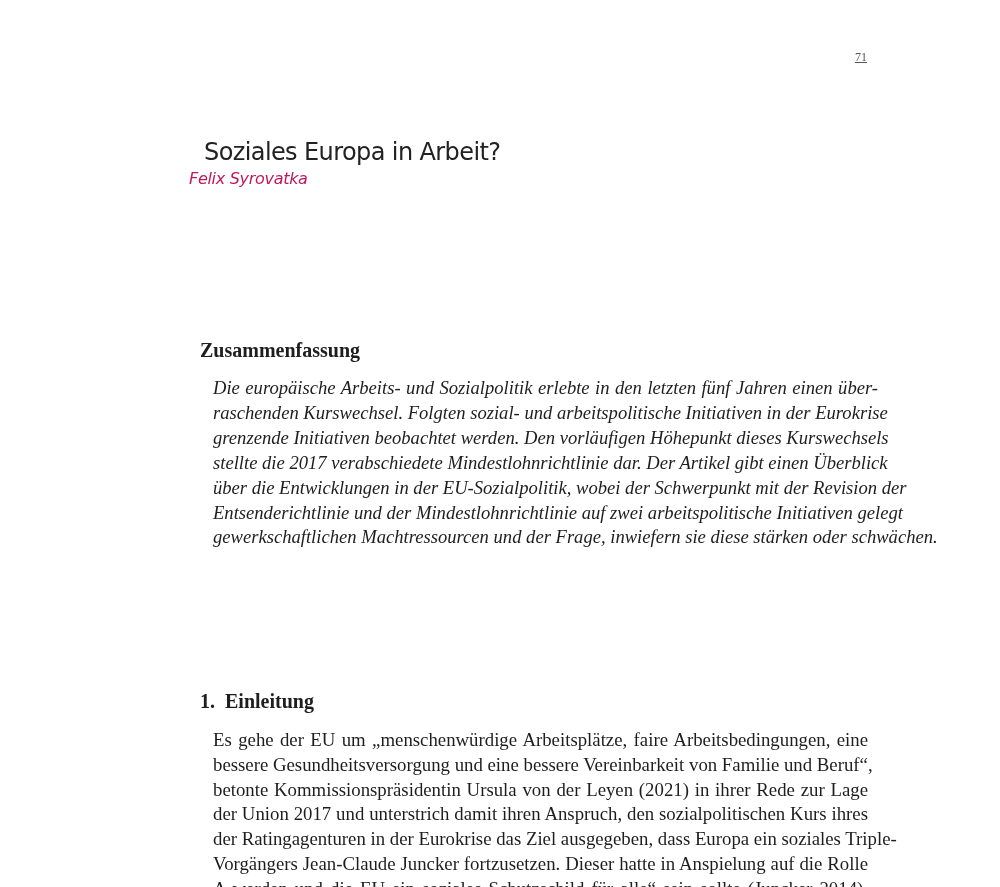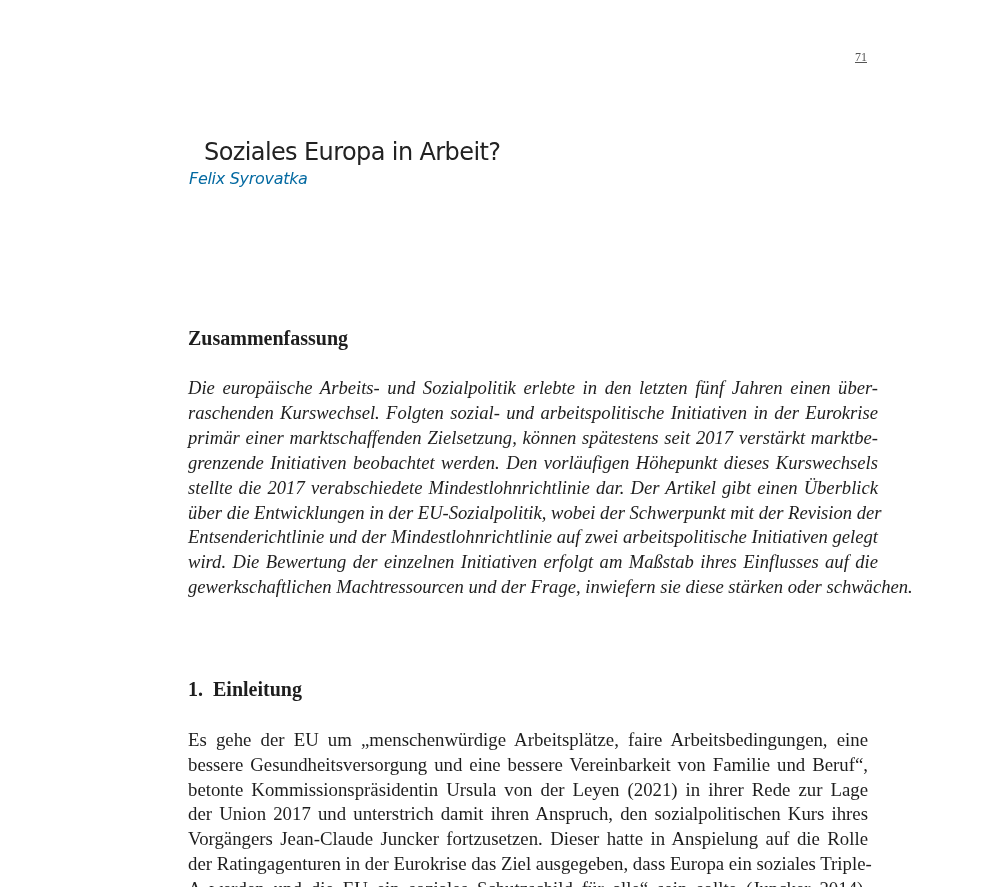--- a/index.html
+++ b/index.html
@@ -13,68 +13,66 @@
   }
   .title {
     position: absolute; left: 188px; top: 122px; margin: 16px;
     font-family: "DejaVu Sans", sans-serif; font-weight: normal;
     font-size: 24px; letter-spacing: -0.6px; color: #222;
     white-space: nowrap;
   }
   .author {
     position: absolute; left: 189px; top: 169px;
     font-family: "DejaVu Sans", sans-serif; font-style: italic;
-    font-size: 16px; color: #0369a1; letter-spacing: -0.3px;
+    font-size: 16px; color: #be185d; letter-spacing: -0.3px;
   }
   .heading {
-    position: absolute; left: 188px; margin: 0;
+    position: absolute; left: 188px; margin: 12px;
     font-family: "Liberation Serif", serif; font-weight: bold;
     font-size: 20px; color: #1e1e1e;
   }
   .h-summary { top: 327px; }
   .h-intro { top: 678px; }
   .h-intro .num { font-variant: small-caps; margin-right: 10px; }
   .abstract {
     position: absolute; left: 188px; top: 376px; width: 690px;
     font-family: "Liberation Serif", serif; font-style: italic;
     font-size: 18.6px; line-height: 24.9px; color: #1e1e1e;
   }
   .abstract .line, .body-text .line { display: block; white-space: nowrap; }
-  .abstract .line.j, .body-text .line.j { text-align: justify; text-align-last: justify; }
+  .abstract .line.j, .body-text .line.j { text-align: justify; text-align-last: justify; margin-left: 25px; }
   .body-text {
     position: absolute; left: 188px; top: 728px; width: 680px;
     font-family: "Liberation Serif", serif;
     font-size: 18.8px; line-height: 24.8px; color: #1e1e1e;
   }
 </style>
 </head>
 <body>
 
 <div class="page-number">71</div>
 
 <h1 class="title">Soziales Europa in Arbeit?</h1>
 <div class="author">Felix Syrovatka</div>
 
 <h2 class="heading h-summary">Zusammenfassung</h2>
 
 <div class="abstract">
   <span class="line j">Die europäische Arbeits- und Sozialpolitik erlebte in den letzten fünf Jahren einen über-</span>
   <span class="line j">raschenden Kurswechsel. Folgten sozial- und arbeitspolitische Initiativen in der Eurokrise</span>
-  <span class="line j">primär einer marktschaffenden Zielsetzung, können spätestens seit 2017 verstärkt marktbe-</span>
   <span class="line j">grenzende Initiativen beobachtet werden. Den vorläufigen Höhepunkt dieses Kurswechsels</span>
   <span class="line j">stellte die 2017 verabschiedete Mindestlohnrichtlinie dar. Der Artikel gibt einen Überblick</span>
   <span class="line j">über die Entwicklungen in der EU-Sozialpolitik, wobei der Schwerpunkt mit der Revision der</span>
   <span class="line j">Entsenderichtlinie und der Mindestlohnrichtlinie auf zwei arbeitspolitische Initiativen gelegt</span>
-  <span class="line j">wird. Die Bewertung der einzelnen Initiativen erfolgt am Maßstab ihres Einflusses auf die</span>
   <span class="line j">gewerkschaftlichen Machtressourcen und der Frage, inwiefern sie diese stärken oder schwächen.</span>
 </div>
 
 <h2 class="heading h-intro"><span class="num">1.</span><span>Einleitung</span></h2>
 
 <div class="body-text">
   <span class="line j">Es gehe der EU um „menschenwürdige Arbeitsplätze, faire Arbeitsbedingungen, eine</span>
   <span class="line j">bessere Gesundheitsversorgung und eine bessere Vereinbarkeit von Familie und Beruf“,</span>
   <span class="line j">betonte Kommissionspräsidentin Ursula von der Leyen (2021) in ihrer Rede zur Lage</span>
   <span class="line j">der Union 2017 und unterstrich damit ihren Anspruch, den sozialpolitischen Kurs ihres</span>
+  <span class="line j">der Ratingagenturen in der Eurokrise das Ziel ausgegeben, dass Europa ein soziales Triple-</span>
   <span class="line j">Vorgängers Jean-Claude Juncker fortzusetzen. Dieser hatte in Anspielung auf die Rolle</span>
-  <span class="line j">der Ratingagenturen in der Eurokrise das Ziel ausgegeben, dass Europa ein soziales Triple-</span>
   <span class="line j">A werden und die EU ein soziales Schutzschild für alle“ sein sollte (Juncker 2014).</span>
 </div>
 
 </body></html>

